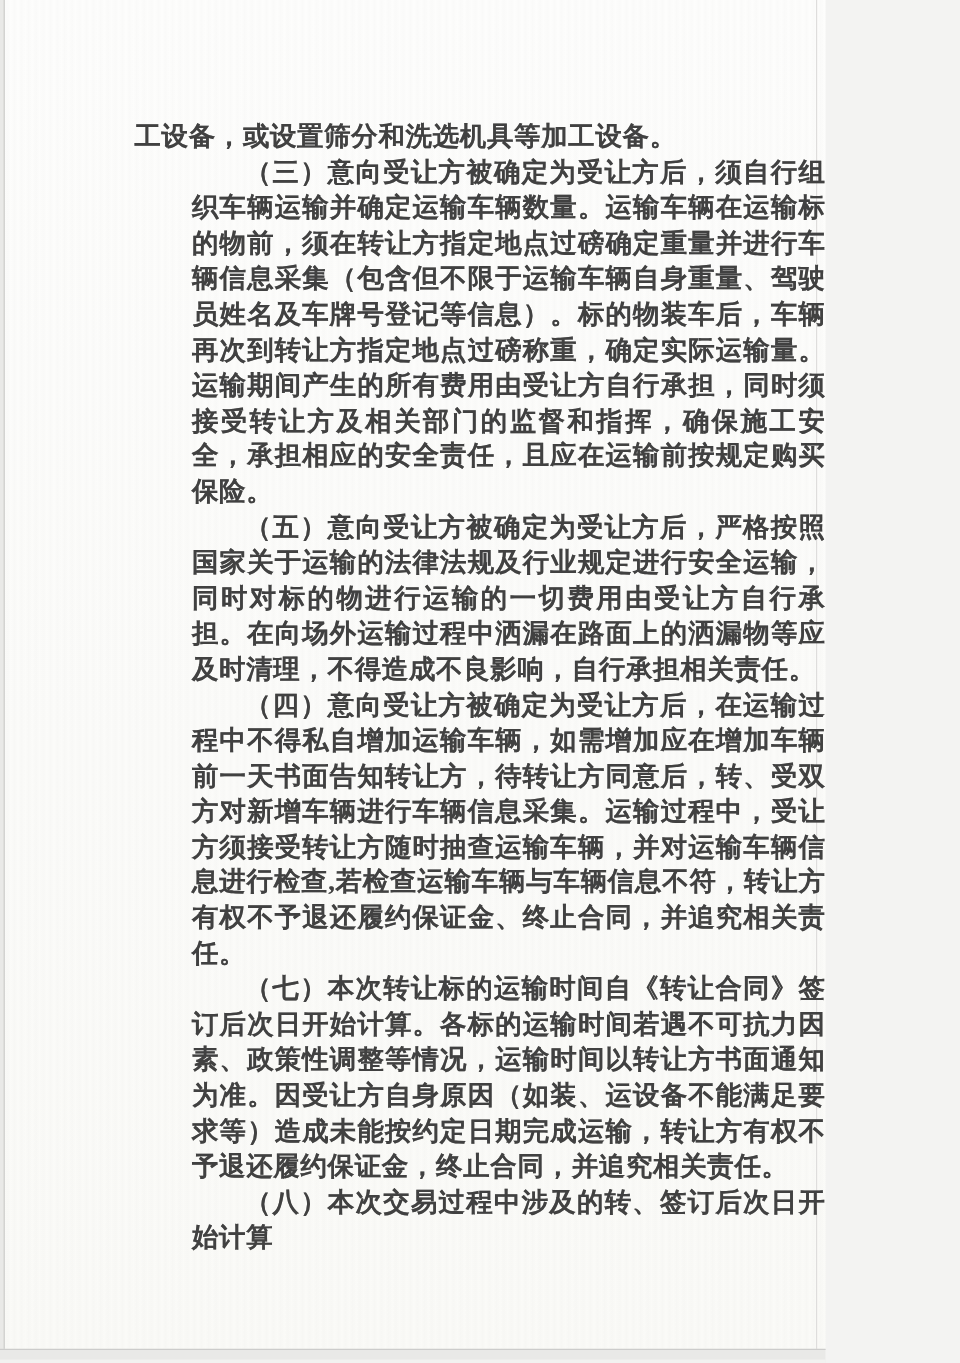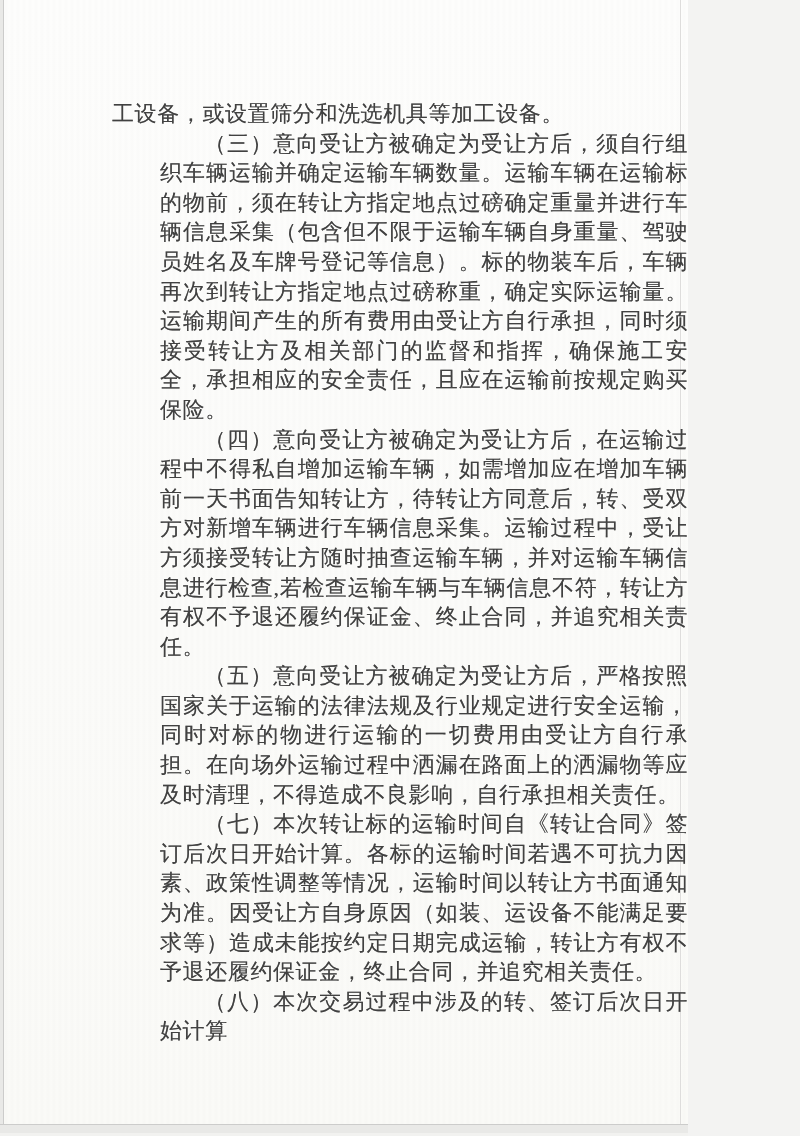--- a/index.html
+++ b/index.html
@@ -15,20 +15,21 @@
   }
   .scan-page {
     position: relative;
     width: 688px;
     height: 1136px;
     background:
       repeating-linear-gradient(90deg,
         rgba(0,0,0,0.012) 0px, rgba(0,0,0,0.0) 3px, rgba(0,0,0,0.012) 6px),
       linear-gradient(180deg, #fdfdfc 0%, #fbfbf9 55%, #fafaf7 100%);
     overflow: hidden;
+    font-weight: bold;
   }
   
   .edge-left {
     position: absolute;
     left: 0; top: 0;
     width: 3px; height: 1136px;
     background: var(--edge_band, #ececeb);
     border-right: 1px solid var(--edge_line, #d0d0cf);
   }
   .edge-right {
@@ -71,18 +72,18 @@
 <body>
 
 <div class="scan-page">
   <div class="edge-left"></div>
   <div class="edge-right"></div>
   <div class="edge-bottom"></div>
 
   <div class="text-block">
     <p>工设备，或设置筛分和洗选机具等加工设备。</p>
     <p class="indent">（三）意向受让方被确定为受让方后，须自行组织车辆运输并确定运输车辆数量。运输车辆在运输标的物前，须在转让方指定地点过磅确定重量并进行车辆信息采集（包含但不限于运输车辆自身重量、驾驶员姓名及车牌号登记等信息）。标的物装车后，车辆再次到转让方指定地点过磅称重，确定实际运输量。运输期间产生的所有费用由受让方自行承担，同时须接受转让方及相关部门的监督和指挥，确保施工安全，承担相应的安全责任，且应在运输前按规定购买保险。</p>
+    <p class="indent">（五）意向受让方被确定为受让方后，严格按照国家关于运输的法律法规及行业规定进行安全运输，同时对标的物进行运输的一切费用由受让方自行承担。在向场外运输过程中洒漏在路面上的洒漏物等应及时清理，不得造成不良影响，自行承担相关责任。</p>
     <p class="indent">（四）意向受让方被确定为受让方后，在运输过程中不得私自增加运输车辆，如需增加应在增加车辆前一天书面告知转让方，待转让方同意后，转、受双方对新增车辆进行车辆信息采集。运输过程中，受让方须接受转让方随时抽查运输车辆，并对运输车辆信息进行检查,若检查运输车辆与车辆信息不符，转让方有权不予退还履约保证金、终止合同，并追究相关责任。</p>
-    <p class="indent">（五）意向受让方被确定为受让方后，严格按照国家关于运输的法律法规及行业规定进行安全运输，同时对标的物进行运输的一切费用由受让方自行承担。在向场外运输过程中洒漏在路面上的洒漏物等应及时清理，不得造成不良影响，自行承担相关责任。</p>
     <p class="indent">（七）本次转让标的运输时间自《转让合同》签订后次日开始计算。各标的运输时间若遇不可抗力因素、政策性调整等情况，运输时间以转让方书面通知为准。因受让方自身原因（如装、运设备不能满足要求等）造成未能按约定日期完成运输，转让方有权不予退还履约保证金，终止合同，并追究相关责任。</p>
     <p class="indent">（八）本次交易过程中涉及的转、签订后次日开始计算</p>
   </div>
 </div>
 
 </body></html>

